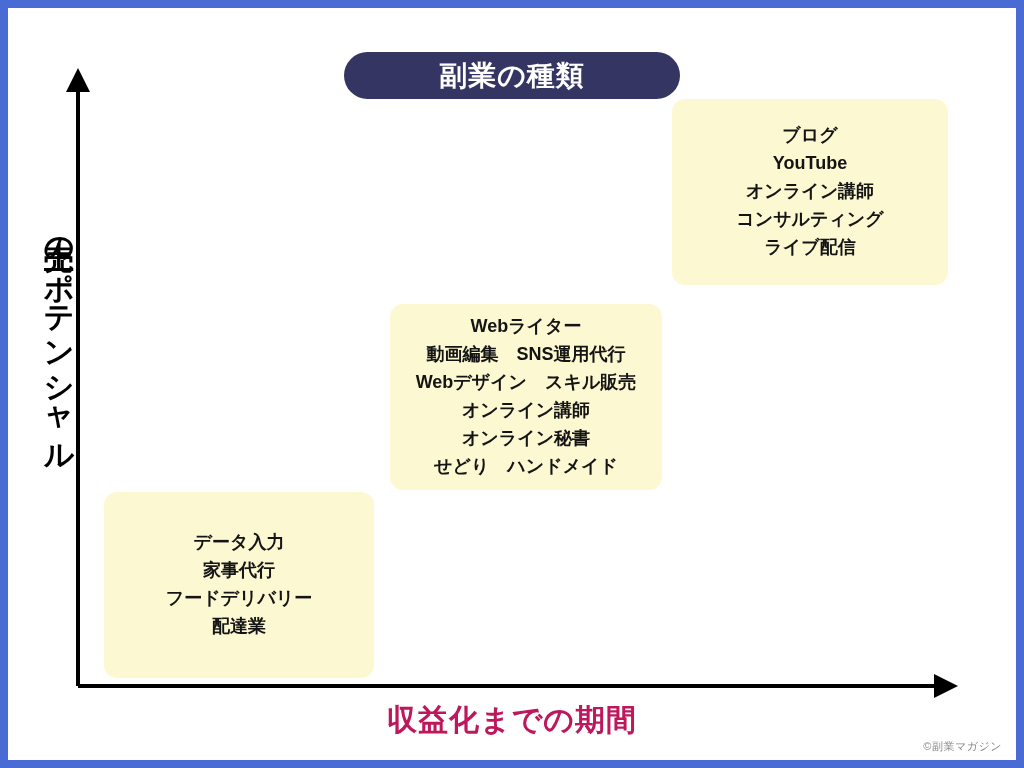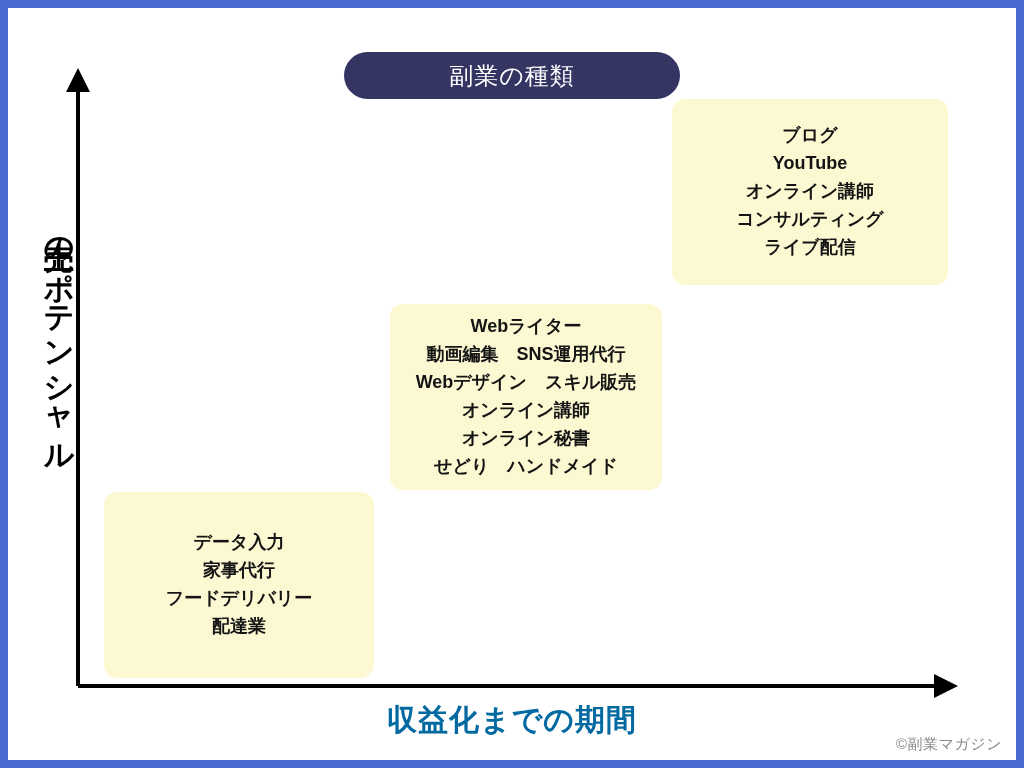--- a/index.html
+++ b/index.html
@@ -40,22 +40,22 @@
     width: 336px;
     height: 47px;
     background: #343563;
     border-radius: 24px;
     display: flex;
     align-items: center;
     justify-content: center;
   }
   #title-banner .title-text {
     color: #ffffff;
-    font-size: 24px;
-    font-weight: normal;
+    font-size: 28px;
+    font-weight: bold;
     letter-spacing: 1px;
     line-height: 1;
   }
 
   
   .axis-svg {
     position: absolute;
     left: 0;
     top: 0;
     width: 100%;
@@ -80,21 +80,21 @@
     white-space: nowrap;
   }
   #x-axis-label {
     position: absolute;
     left: 0;
     top: 692px;
     width: 1008px;
     text-align: center;
     font-size: 30px;
     font-weight: bold;
-    color: #0369a1;
+    color: #be185d;
     letter-spacing: 1px;
   }
 
   
   .cat-box {
     position: absolute;
     background: #fcf8d2;
     border-radius: 13px;
     display: flex;
     flex-direction: column;
@@ -129,21 +129,21 @@
     top: 484px;
     width: 270px;
     height: 186px;
   }
 
   
   #copyright {
     position: absolute;
     right: 14px;
     bottom: 6px;
-    font-size: 15px;
+    font-size: 11px;
     color: #8a8a8a;
     letter-spacing: 0.5px;
   }
 </style>
 </head>
 <body>
 
 <div id="slide-frame">
   <div id="slide-canvas">
 

